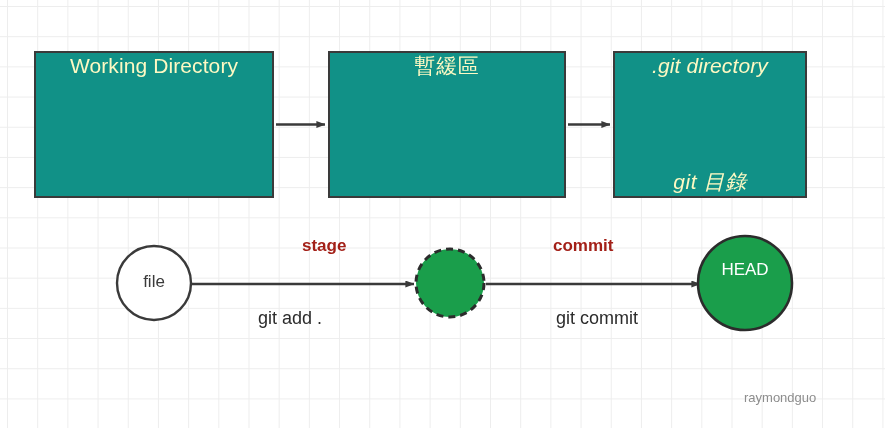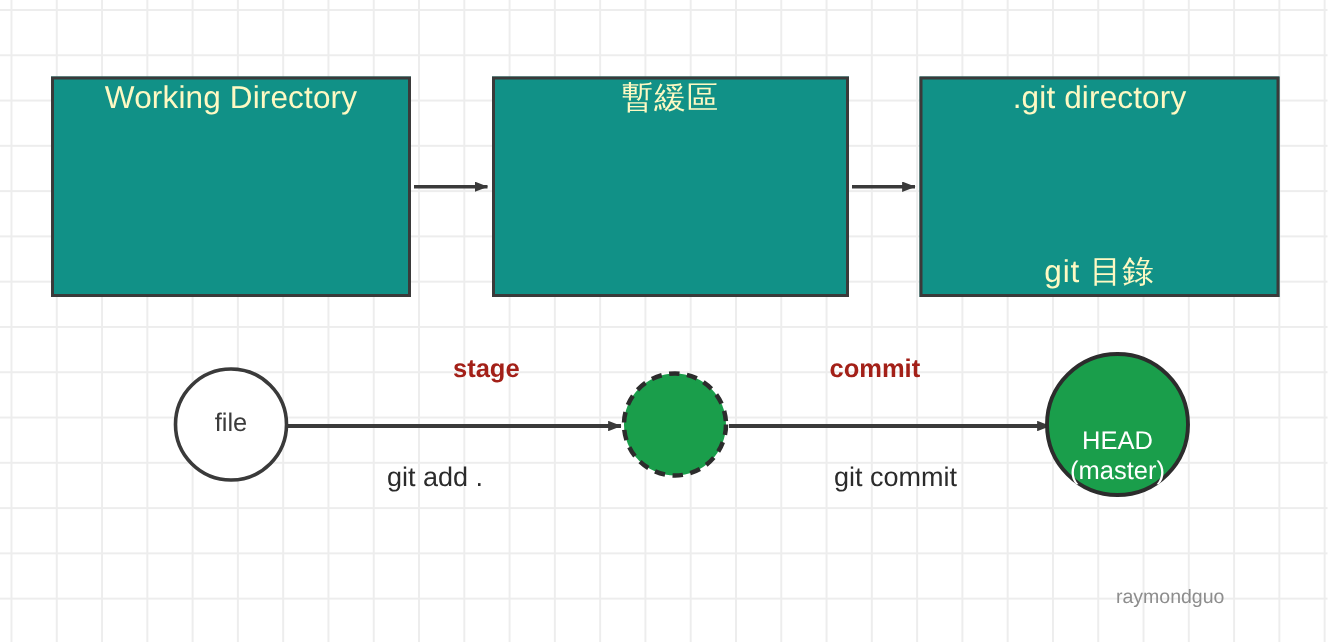--- a/index.html
+++ b/index.html
@@ -48,21 +48,21 @@
     white-space: nowrap;
   }
   .stage-box .line-zh {
     font-size: 21px;
     letter-spacing: 0.6px;
     white-space: nowrap;
   }
 
   #box-working   { left: 34px;  top: 51px;  width: 240px; height: 147px; }
   #box-staged    { left: 328px; top: 51px;  width: 238px; height: 147px; }
-  #box-gitdir    { left: 613px; top: 51px;  width: 240px; height: 147px; }
+  #box-gitdir    { left: 613px; top: 51px;  width: 194px; height: 147px; font-style: italic; }
 
   
   #overlay {
     position: absolute;
     left: 0;
     top: 0;
     width: 885px;
     height: 428px;
     pointer-events: none;
   }
@@ -80,21 +80,20 @@
     width: 64px;
     font-size: 17px;
     color: #3b3b3b;
   }
   #label-head {
     left: 693px;
     top: 260px;
     width: 104px;
     font-size: 17px;
     color: #ffffff;
-    margin-top: 24px;
   }
 
   
   .edge-caption {
     position: absolute;
     white-space: nowrap;
   }
   .caption-red {
     color: #a32018;
     font-size: 17px;
@@ -157,21 +156,20 @@
 
     <circle cx="450" cy="283" r="34" fill="#1a9e4b" stroke="#2c2c2c" stroke-width="3" stroke-dasharray="7 5"></circle>
 
     <circle cx="745" cy="283" r="47" fill="#1a9e4b" stroke="#2c2c2c" stroke-width="2.6"></circle>
   </svg>
 
   <div class="node-label" id="label-file">file</div>
 
   <div class="node-label" id="label-head">
     <div>HEAD</div>
-    <div>(master)</div>
   </div>
 
   <div class="edge-caption caption-red" id="cap-stage">stage</div>
 
   <div class="edge-caption caption-dark" id="cap-gitadd">git add .</div>
 
   <div class="edge-caption caption-red" id="cap-commit">commit</div>
 
   <div class="edge-caption caption-dark" id="cap-gitcommit">git commit</div>
 

